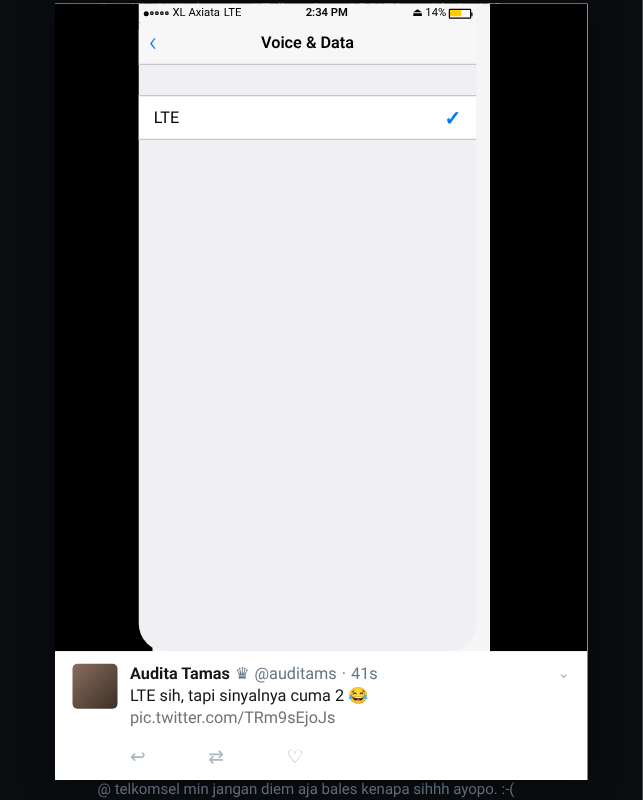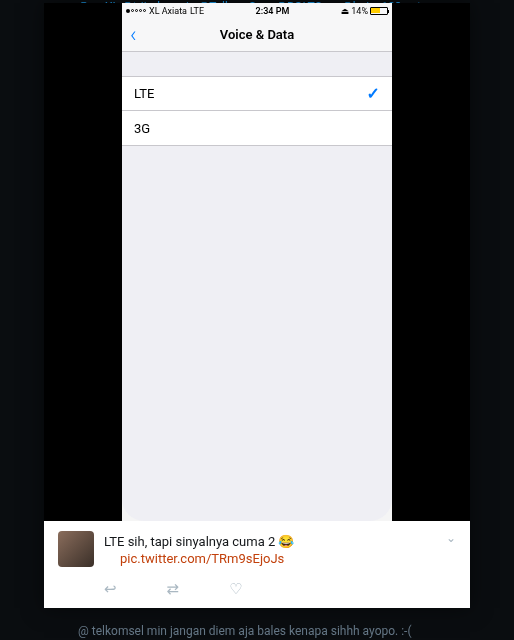--- a/index.html
+++ b/index.html
@@ -37,21 +37,21 @@
     .phone-screen {
       width: 100%;
       height: 518px;
       padding: 0;
       background: #f5f5f5;
       position: relative;
       overflow: hidden;
     }
     .phone-inner {
       position: absolute;
-      left: 78px;
+      left: 67px;
       top: 0;
       width: 270px;
       height: 100%;
       background: #efeff4;
       display: flex;
       flex-direction: column;
       border-radius: 22px;
     }
     .phone-sides {
       position: absolute;
@@ -163,21 +163,21 @@
     .tweet-header {
       display: flex;
       align-items: baseline;
       gap: 4px;
       color: #657786;
     }
     .display-name { color: #14171a; font-weight: bold; }
     .reply-line { color: #657786; font-size: 12px; margin-top: 1px; }
     .reply-line .mention { color: #1da1f2; }
     .tweet-text { color: #14171a; margin-top: 3px; line-height: 1.3; }
-    .tweet-link { color: #c2410c; margin-left: 16px; }
+    .tweet-link { color: #737373; }
     .tweet-dropdown {
       position: absolute;
       right: 14px;
       top: 10px;
       color: #aab8c2;
       font-size: 12px;
     }
     .tweet-actions {
       padding: 4px 14px 10px 60px;
       display: flex;
@@ -224,30 +224,34 @@
       </div>
       <div class="nav-bar">
         <span class="back-chevron">‹</span>
         <div class="nav-title">Voice &amp; Data</div>
       </div>
       <div class="settings-group">
         <div class="settings-row">
           <span>LTE</span>
           <span class="check">✓</span>
         </div>
-        <div class="settings-row">
-          <span>3G</span>
-        </div>
       </div>
     </div>
   </div>
 
   <div class="tweet-section">
     <div class="avatar"></div>
     <div class="tweet-body">
+      <div class="tweet-header">
+        <span class="display-name">Audita Tamas</span>
+          <span>♛</span>
+        <span>@auditams</span>
+        <span>·</span>
+        <span>41s</span>
+      </div>
       <div class="tweet-text">
         <span>LTE sih, tapi sinyalnya cuma 2 </span><span class="emoji">😂</span>
         <span class="tweet-link">pic.twitter.com/TRm9sEjoJs</span>
       </div>
     </div>
     <div class="tweet-dropdown">⌄</div>
   </div>
   <div class="tweet-actions">
     <span class="action-icon">↩</span>
     <span class="action-icon">⇄</span>

